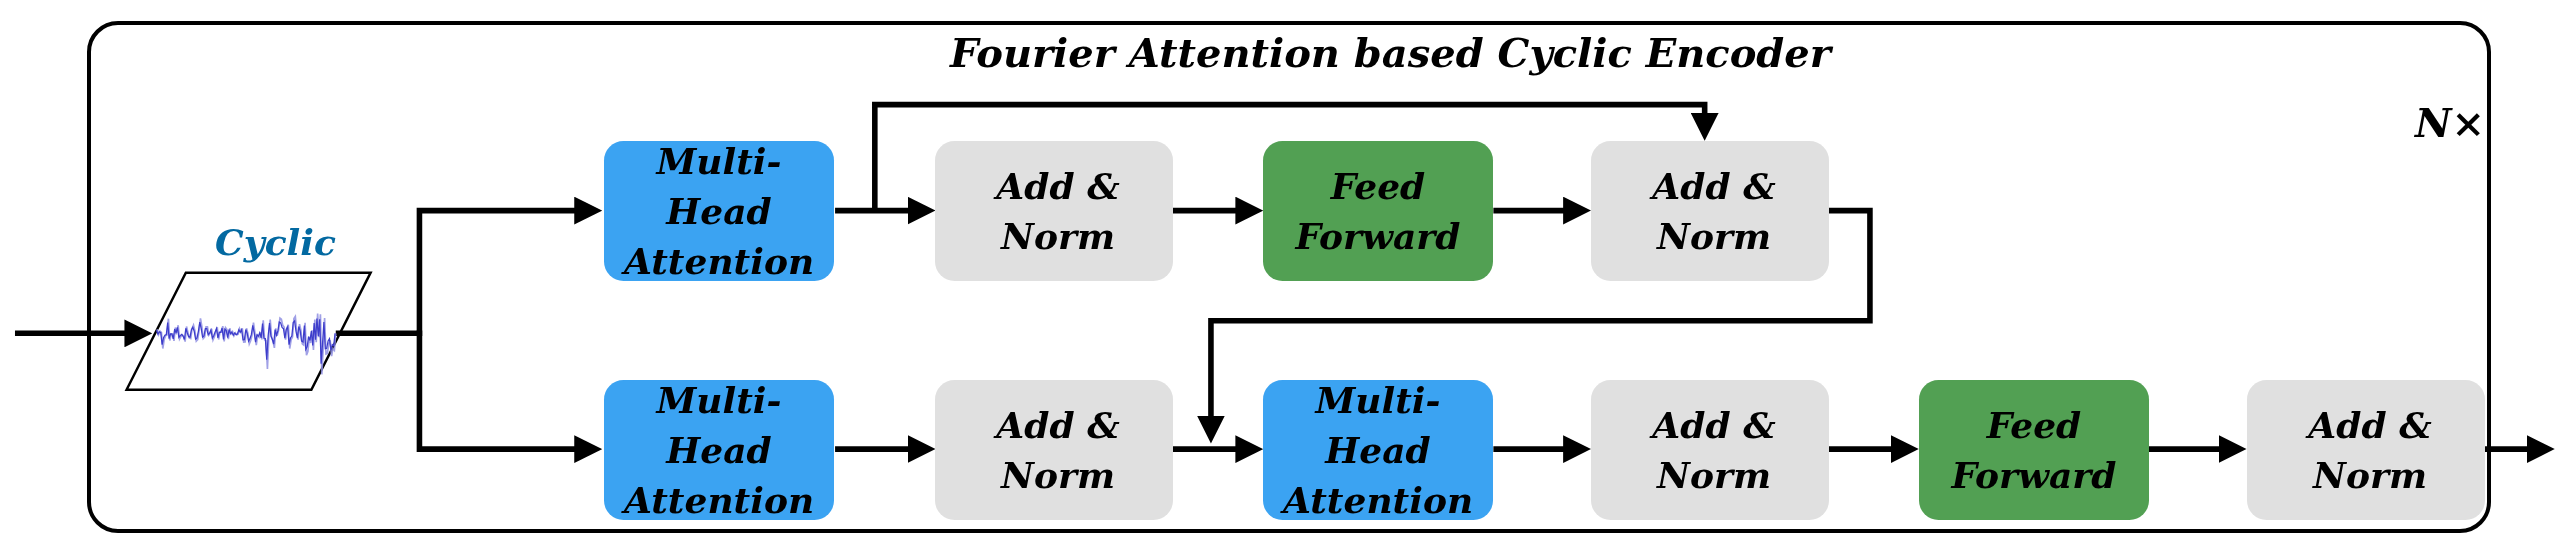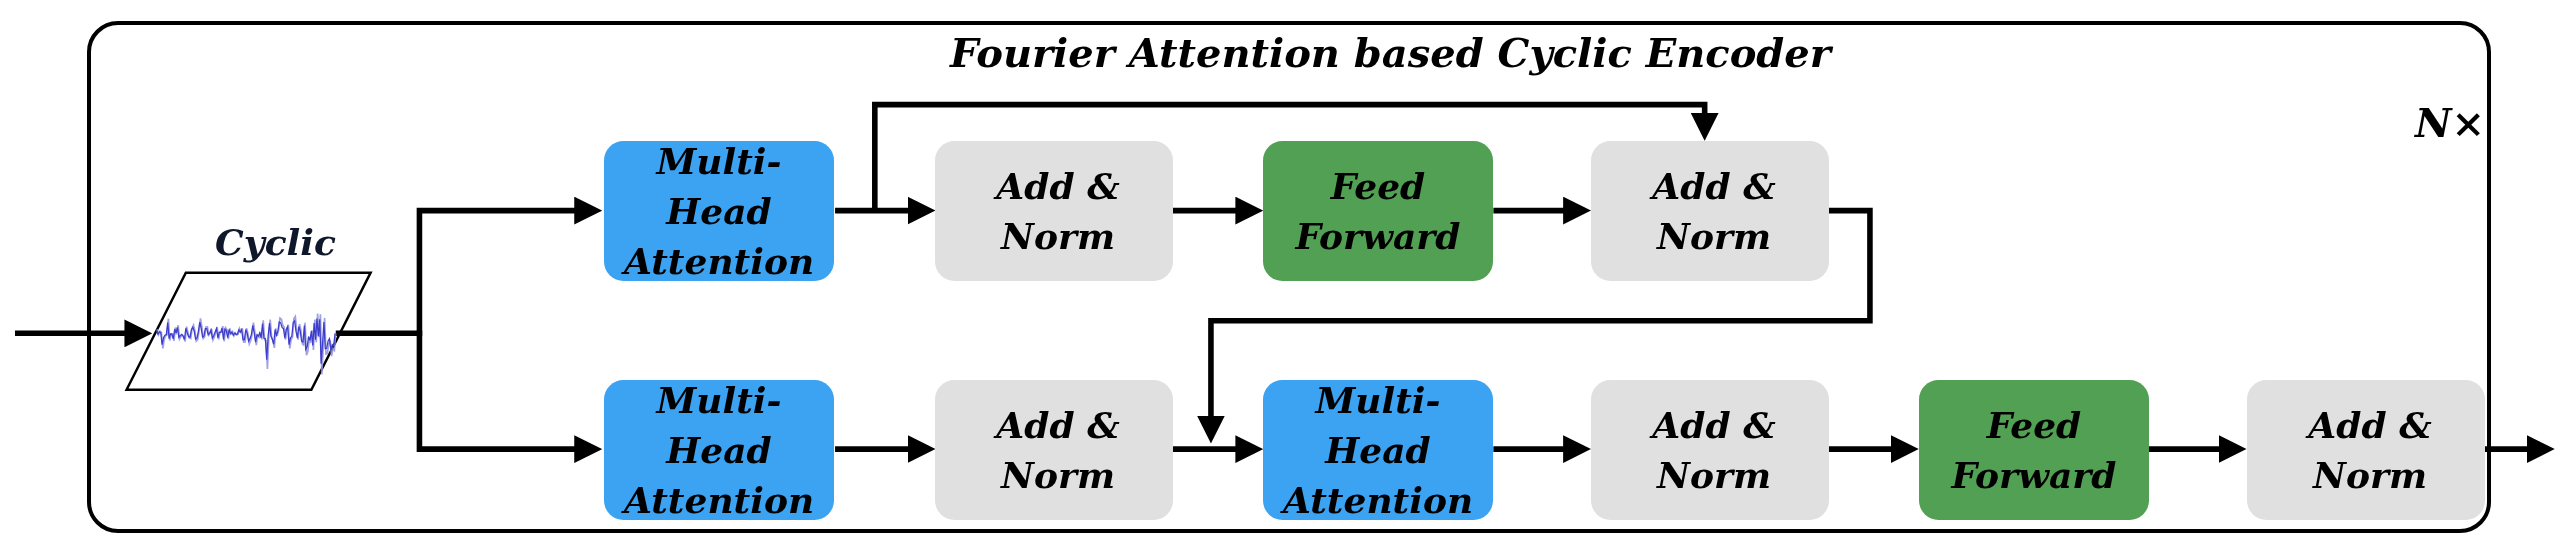--- a/index.html
+++ b/index.html
@@ -30,21 +30,21 @@
     left:2331px;top:99px;width:154px;
     text-align:right;
     font-size:40px;font-weight:bold;font-style:italic;
     color:#000;
   }
   .cyclic-label{
     position:absolute;
     left:171px;top:221px;width:209px;
     text-align:center;
     font-size:36px;font-weight:bold;font-style:italic;
-    color:#0f172a;
+    color:#0369a1;
   }
   svg.wires{position:absolute;left:0;top:0;z-index:2;}
   .block{
     position:absolute;
     width:230px;height:140px;
     border-radius:19.5px;
     display:flex;flex-direction:column;
     align-items:center;justify-content:center;
     font-size:36px;font-weight:bold;font-style:italic;
     line-height:50px;

